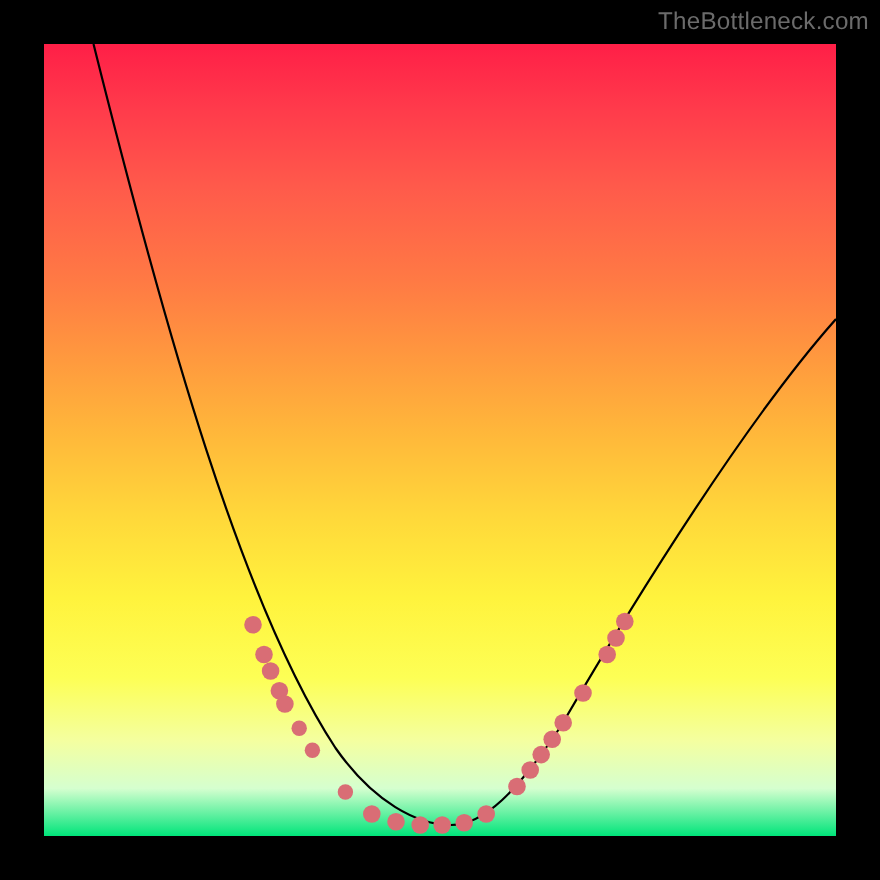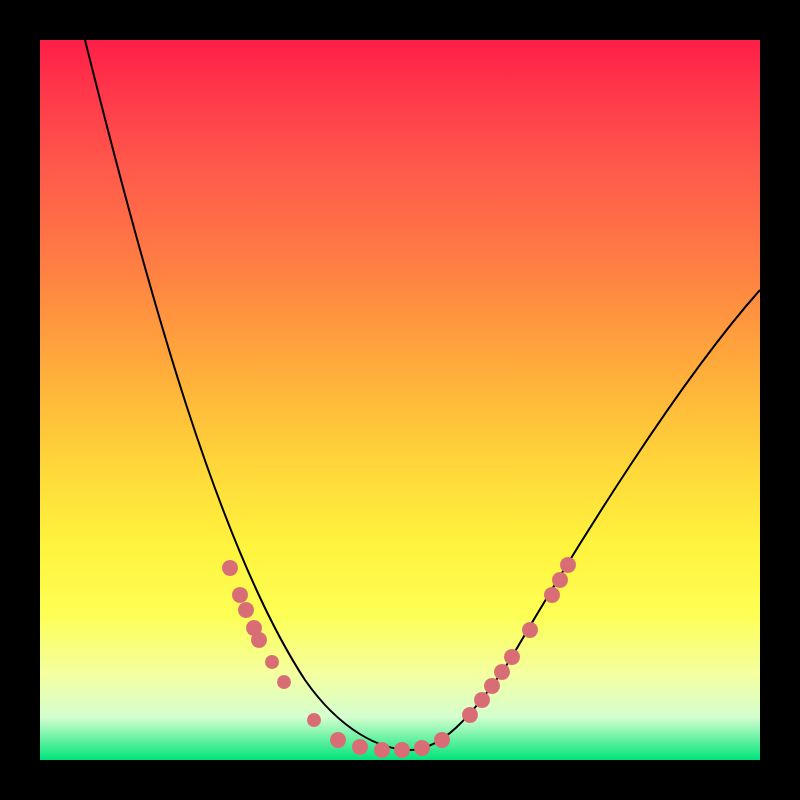--- a/index.html
+++ b/index.html
@@ -57,20 +57,21 @@
     height: 720px;
   }
   .dot {
     fill: #d96d75;
   }
 </style>
 </head>
 <body>
 
 <div class="frame">
+  <div class="watermark">TheBottleneck.com</div>
   <div class="plot">
     <svg class="curve" viewBox="0 0 720 720">
       <g id="series-group">
           <path d="M 45 0 C 110 260, 180 510, 265 640 C 300 690, 340 710, 370 710 C 400 710, 430 680, 470 620 C 540 500, 640 340, 720 250" fill="none" stroke="#000000" stroke-width="2"></path>
         </g>
       <g id="points-group">
           <circle cx="190" cy="528" r="8" class="dot"></circle>
           <circle cx="200" cy="555" r="8" class="dot"></circle>
           <circle cx="206" cy="570" r="8" class="dot"></circle>
           <circle cx="214" cy="588" r="8" class="dot"></circle>

